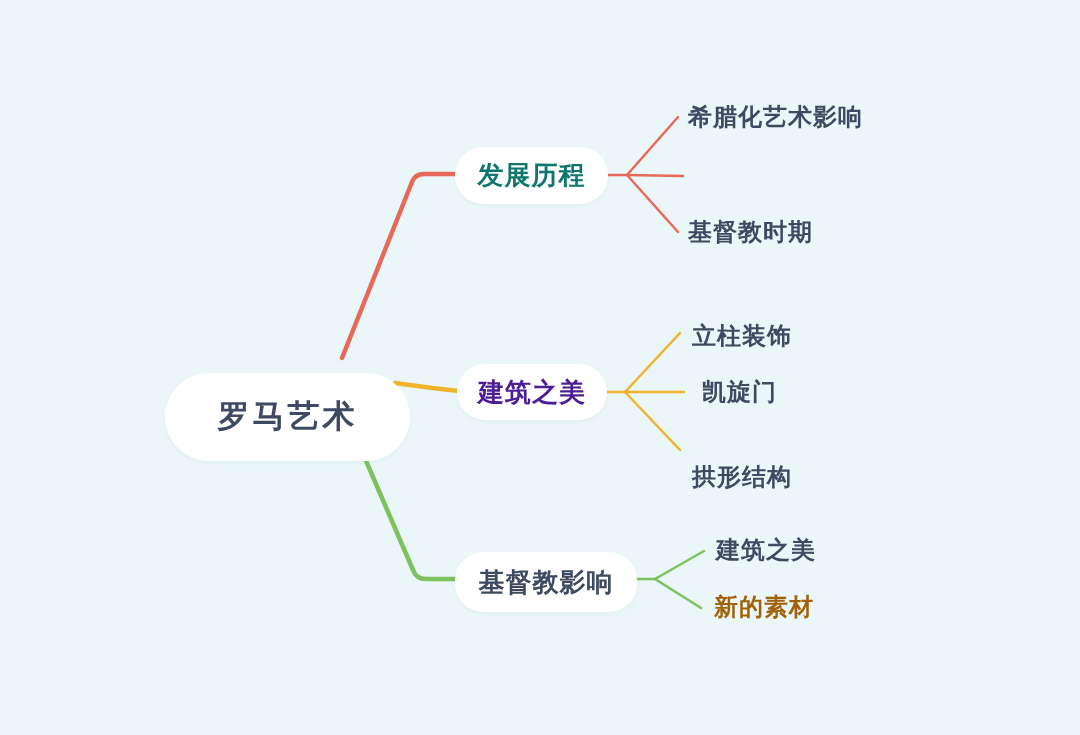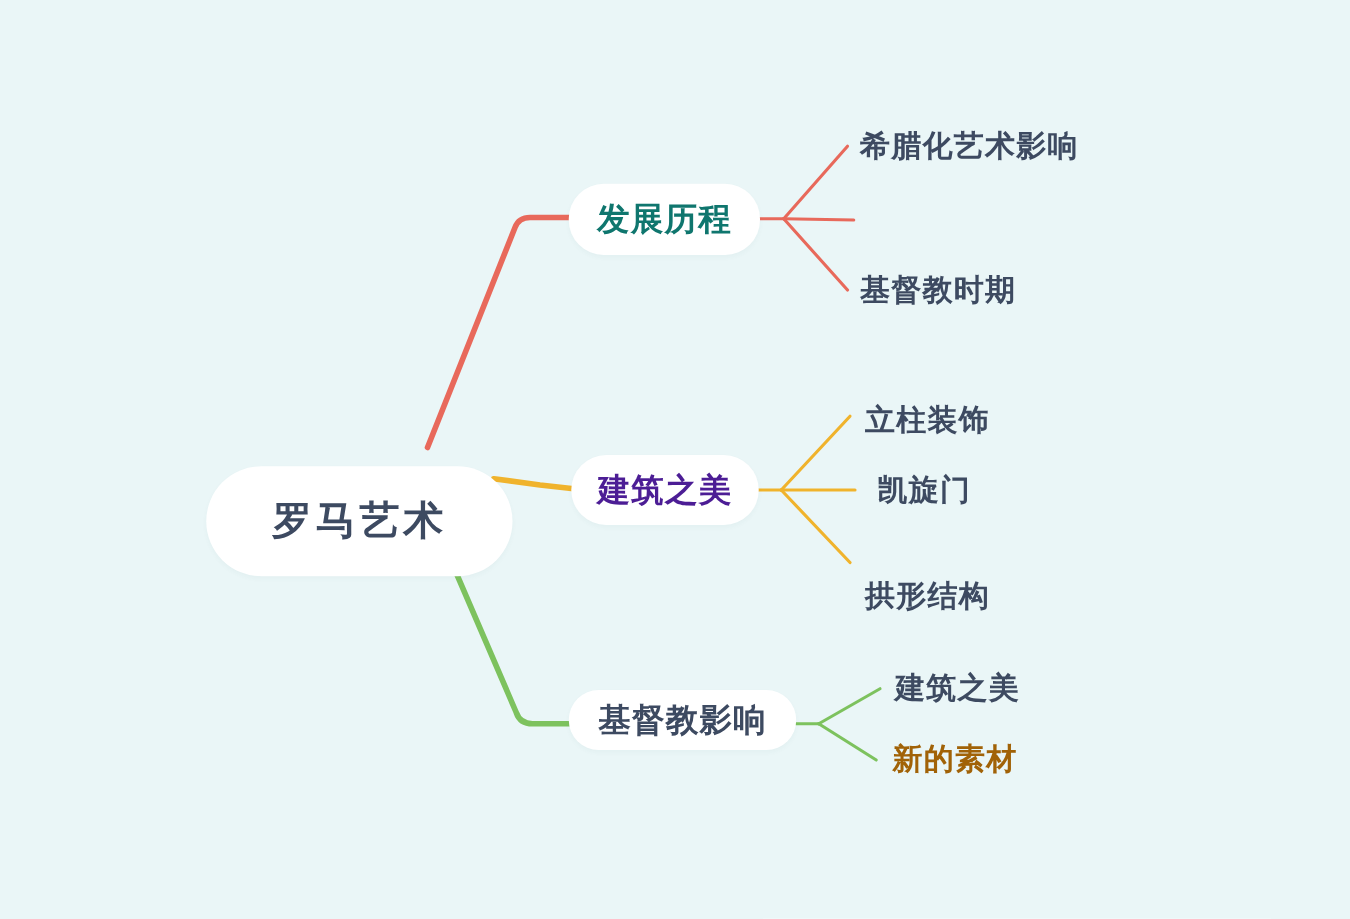--- a/index.html
+++ b/index.html
@@ -42,21 +42,21 @@
     letter-spacing: 3px;
     margin-top: 36px;
   }
   .branch-node {
     font-size: 26px;
     border-radius: 28px;
     letter-spacing: 1px;
   }
   .branch-1 { left: 455px; top: 147px; width: 153px; height: 57px; }
   .branch-2 { left: 457px; top: 364px; width: 150px; height: 56px; }
-  .branch-3 { left: 455px; top: 552px; width: 182px; height: 48px; }
+  .branch-3 { left: 455px; top: 552px; width: 182px; height: 60px; }
   .leaf {
     position: absolute;
     z-index: 2;
     transform: translateY(-50%);
     font-size: 24px;
     font-weight: bold;
     white-space: nowrap;
     letter-spacing: 1px;
   }
   .leaf-1-1 { left: 688px; top: 117px; }

